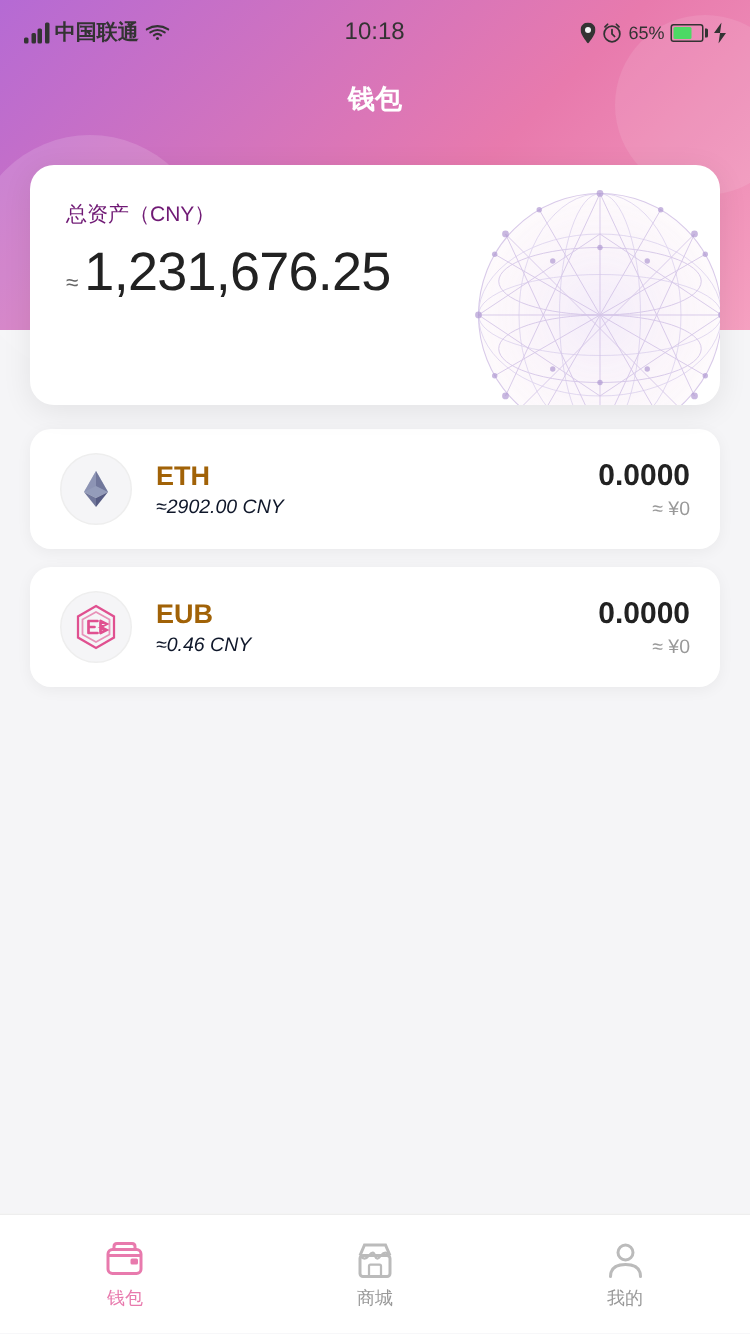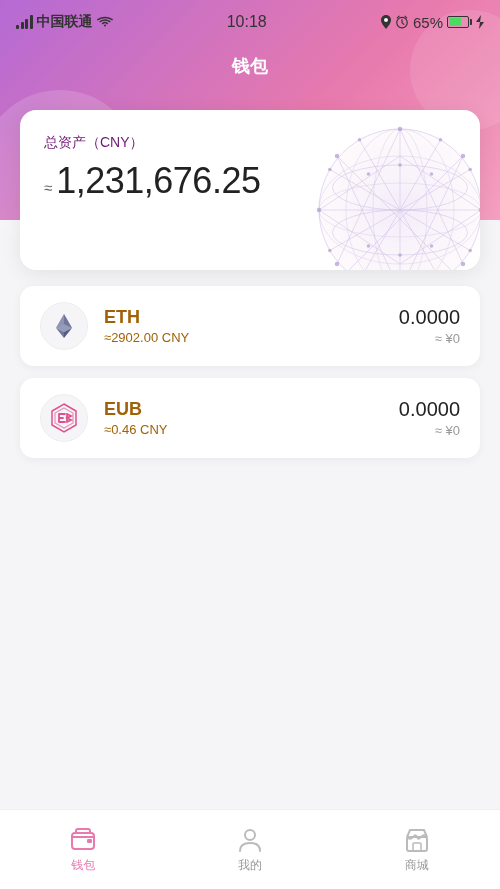--- a/index.html
+++ b/index.html
@@ -37,21 +37,21 @@
     }
     .status-bar-center {
       font-size: 16px;
       font-weight: 500;
       color: #333;
     }
     .status-bar-right {
       display: flex;
       align-items: center;
       gap: 4px;
-      font-size: 15px;
+      font-size: 12px;
       color: #333;
     }
 
     
     .header-bg {
       position: absolute;
       top: 0;
       left: 0;
       width: 100%;
       height: 220px;
@@ -174,30 +174,31 @@
     .token-info {
       flex: 1;
     }
     .token-name {
       font-size: 18px;
       font-weight: 600;
       color: #a16207;
     }
     .token-price {
       font-size: 13px;
-      color: #a16207;
+      color: #0f172a;
       margin-top: 2px;
+      font-style: italic;
     }
 
     .token-balance {
       text-align: right;
     }
     .token-amount {
       font-size: 20px;
-      font-weight: 400;
+      font-weight: 700;
       color: #222;
     }
     .token-cny {
       font-size: 13px;
       color: #999;
       margin-top: 2px;
     }
 
     
     .tab-bar {
@@ -475,32 +476,32 @@
         <rect x="18" y="14" width="5" height="4" rx="1" fill="#e87aad"></rect>
         <path d="M7 8 L7 6 Q7 4 9 4 L19 4 Q21 4 21 6 L21 8" stroke="#e87aad" stroke-width="2" fill="none"></path>
       </svg>
     </div>
     <span class="tab-label active">钱包</span>
   </div>
 
   <div class="tab-item">
     <div class="tab-icon">
       <svg width="28" height="28" viewBox="0 0 28 28">
-        <circle cx="14" cy="10" r="5" fill="none" stroke="#bbb" stroke-width="2"></circle>
-        <path d="M4 26 Q4 18 14 18 Q24 18 24 26" fill="none" stroke="#bbb" stroke-width="2" stroke-linecap="round"></path>
-      </svg>
-    </div>
-    <span class="tab-label">我的</span>
-  </div>
-
-  <div class="tab-item">
-    <div class="tab-icon">
-      <svg width="28" height="28" viewBox="0 0 28 28">
         <rect x="4" y="12" width="20" height="14" rx="2" fill="none" stroke="#bbb" stroke-width="2"></rect>
         <path d="M4 12 L7 5 L21 5 L24 12" stroke="#bbb" stroke-width="2" fill="none"></path>
         <path d="M4 12 Q7 16 10 12 Q13 8 14 12 Q15 16 18 12 Q21 8 24 12" stroke="#bbb" stroke-width="1.5" fill="none"></path>
         <rect x="10" y="18" width="8" height="8" rx="1" fill="none" stroke="#bbb" stroke-width="1.5"></rect>
       </svg>
     </div>
     <span class="tab-label">商城</span>
   </div>
 
+  <div class="tab-item">
+    <div class="tab-icon">
+      <svg width="28" height="28" viewBox="0 0 28 28">
+        <circle cx="14" cy="10" r="5" fill="none" stroke="#bbb" stroke-width="2"></circle>
+        <path d="M4 26 Q4 18 14 18 Q24 18 24 26" fill="none" stroke="#bbb" stroke-width="2" stroke-linecap="round"></path>
+      </svg>
+    </div>
+    <span class="tab-label">我的</span>
+  </div>
+
 </div>
 
 </body></html>

